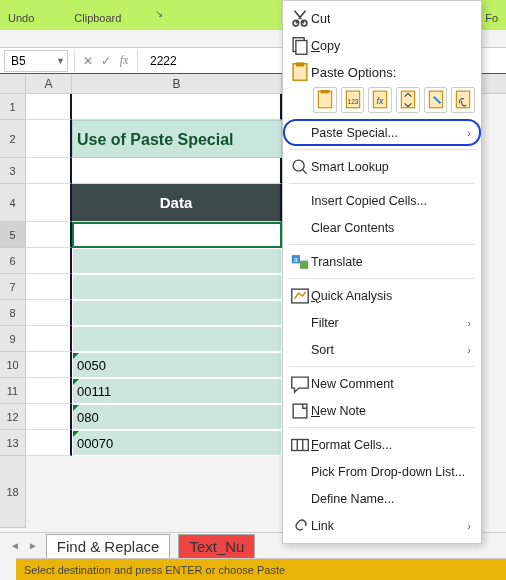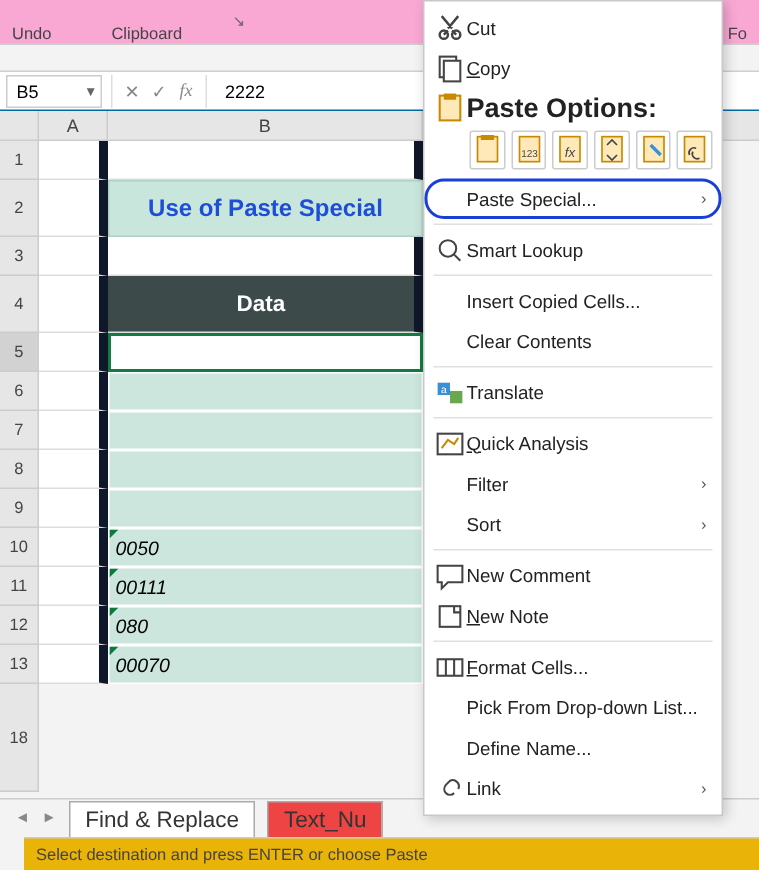--- a/index.html
+++ b/index.html
@@ -1,19 +1,19 @@
 <!DOCTYPE html>
 <html><head>
 <meta charset="utf-8">
 <style>
 * { box-sizing: border-box; margin: 0; padding: 0; font-family: "Segoe UI", Arial, sans-serif; }
 body { width: 506px; height: 580px; background: #f3f3f3; overflow: hidden; position: relative; font-size: 12px; }
 
 
-.ribbon-top { height: 30px; background: #f9a8d4; border-bottom: 1px solid #d0d0d0; display: flex; align-items: flex-end; padding: 0 8px; gap: 40px; color: #444; font-size: 11px; }
+.ribbon-top { height: 30px; background: #bef264; border-bottom: 1px solid #d0d0d0; display: flex; align-items: flex-start; padding: 12px 8px; gap: 40px; color: #444; font-size: 11px; }
 .ribbon-spacer { height: 18px; background: #f3f3f3; border-bottom: 1px solid #d0d0d0; }
 
 
 .fbar { height: 26px; display: flex; align-items: center; background: #fff; border-bottom: 1px solid #0369a1; }
 .namebox { width: 64px; height: 22px; border: 1px solid #ccc; margin: 0 2px 0 4px; display: flex; align-items: center; padding: 0 6px; font-size: 12px; background: #fff; position: relative; }
 .namebox .dd { position: absolute; right: 2px; color: #666; font-size: 9px; }
 .fbar-sep { width: 1px; height: 22px; background: #ddd; margin: 0 4px; }
 .fbar-btn { width: 18px; text-align: center; color: #888; font-size: 12px; cursor: pointer; }
 .fx { font-style: italic; font-family: serif; }
 .formula-val { padding: 0 8px; font-size: 12px; }
@@ -29,28 +29,28 @@
 .gridwrap { display: flex; }
 .rowhdrs { width: 26px; background: #e6e6e6; }
 .rowhdrs .rh { height: 26px; border-bottom: 1px solid #ccc; border-right: 1px solid #ccc; text-align: center; line-height: 26px; font-size: 11px; color: #444; }
 .rowhdrs .rh.sel { background: #d2d2d2; }
 .rowhdrs .rh.tall { height: 38px; line-height: 38px; }
 .rowhdrs .rh.tall14 { height: 72px; line-height: 72px; }
 
 .cells { position: relative; }
 .colA { position: absolute; left: 0; width: 46px; }
 .colB { position: absolute; left: 46px; width: 210px; }
-.cell { height: 26px; border-right: 6px solid #0f172a; border-bottom: 1px solid #ddd; background: #fff; padding: 0 4px; line-height: 26px; font-size: 13px; overflow: hidden; }
+.cell { height: 26px; border-right: 2px solid #0f172a; border-bottom: 1px solid #ddd; background: #fff; padding: 0 4px; line-height: 26px; font-size: 13px; overflow: hidden; }
 .cell.tall { height: 38px; line-height: 38px; }
 
 
-.title-cell { background: #c9e6dc; color: #1d4ed8; font-weight: bold; text-align: center; border: 1px solid #b0cfc5; font-size: 16px; height: 38px; line-height: 38px; }
+.title-cell { background: #c9e6dc; color: #14532d; font-weight: bold; text-align: left; border: 1px solid #b0cfc5; font-size: 16px; height: 38px; line-height: 38px; }
 .header-cell { background: #3c4a4a; color: #fff; font-weight: bold; text-align: center; font-size: 15px; height: 38px; line-height: 38px; }
 .sel-cell { border: 2px solid #107c41; }
-.data-cell { background: #cce6de; border: 1px solid #fff; font-style: italic; }
+.data-cell { background: #cce6de; border: 1px solid #fff; }
 .data-cell.tr { position: relative; }
 .data-cell.tr::before { content:""; position:absolute; left:0; top:0; border-left:6px solid #0a7a3a; border-bottom:6px solid transparent; }
 .colA .cell { background: #fff; }
 
 
 .tabs { position: absolute; left: 0; right: 0; bottom: 22px; height: 26px; background: #f3f3f3; border-top: 1px solid #ccc; display: flex; align-items: center; padding: 0 10px; gap: 8px; }
 .tabs .nav { color: #888; font-size: 10px; cursor: pointer; }
 .tab { background: #fff; border: 1px solid #aaa; border-bottom: none; padding: 3px 10px; font-size: 15px; color: #333; cursor: pointer; }
 .tab.inactive { background: #ef4444; }
 
@@ -180,21 +180,21 @@
     <span class="lbl underline-first">Copy</span>
   </div>
   <div class="ctxitem" style="height:auto;display:block;padding:0">
     <div style="display:flex;align-items:center;padding:2px 6px">
       <span class="ico">
         <svg viewBox="0 0 16 16">
             <rect x="3" y="2" width="10" height="12" stroke="#c78a00" fill="#ffe9b8"></rect>
             <rect x="5" y="1" width="6" height="3" fill="#c78a00"></rect>
           </svg>
       </span>
-      <span style="font-weight:bold;font-size:18px">Paste Options:</span>
+      <span style="font-weight:normal;font-size:13px">Paste Options:</span>
     </div>
     <div class="paste-opts">
       <div class="po">
           <svg viewBox="0 0 16 18">
             <rect x="2" y="1" width="12" height="15" stroke="#c78a00" fill="#ffe9b8"></rect>
             <rect x="4" y="0" width="8" height="3" fill="#c78a00"></rect>
           </svg>
         </div>
       <div class="po">
           <svg viewBox="0 0 16 18">

